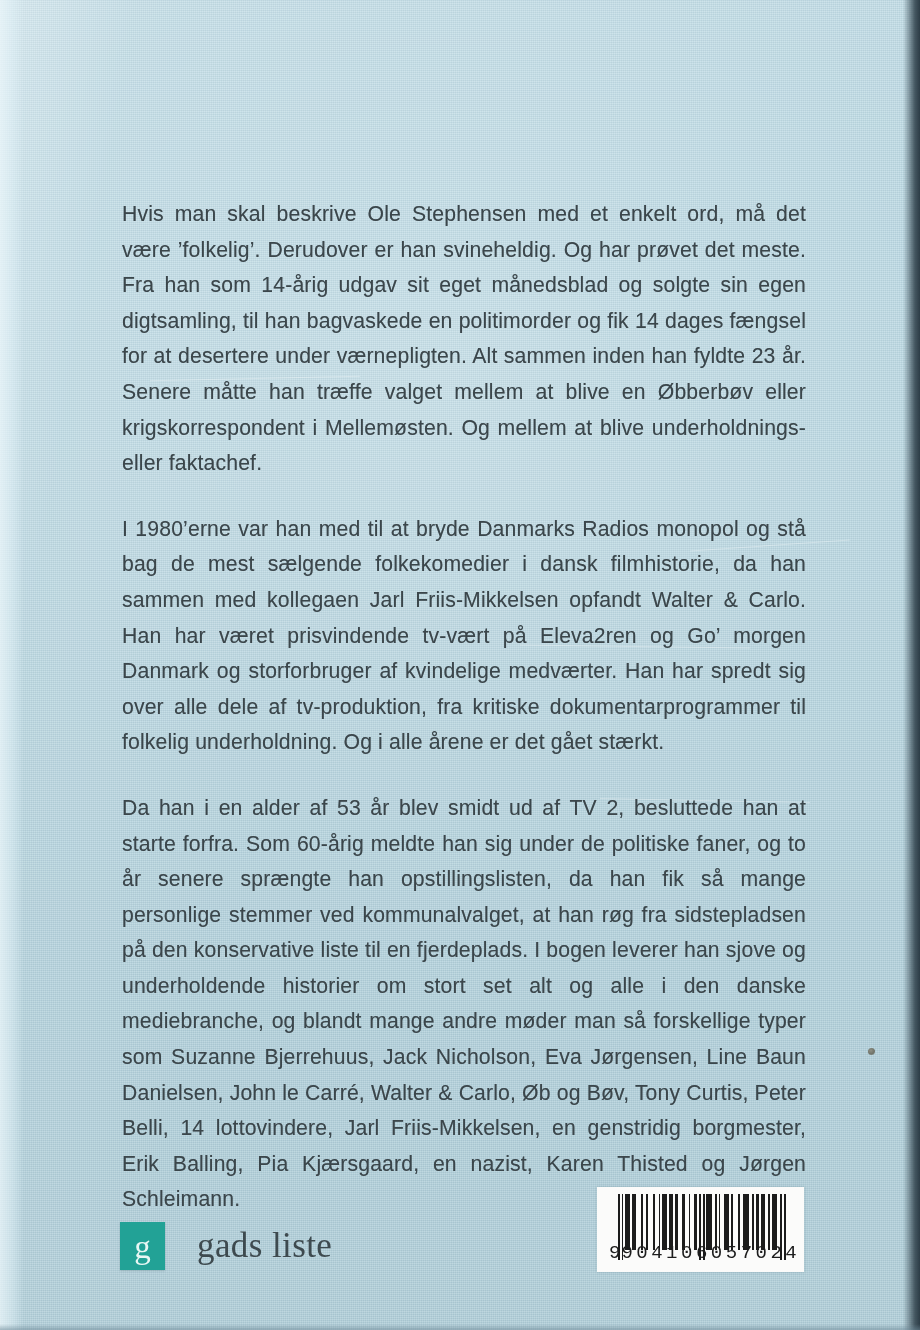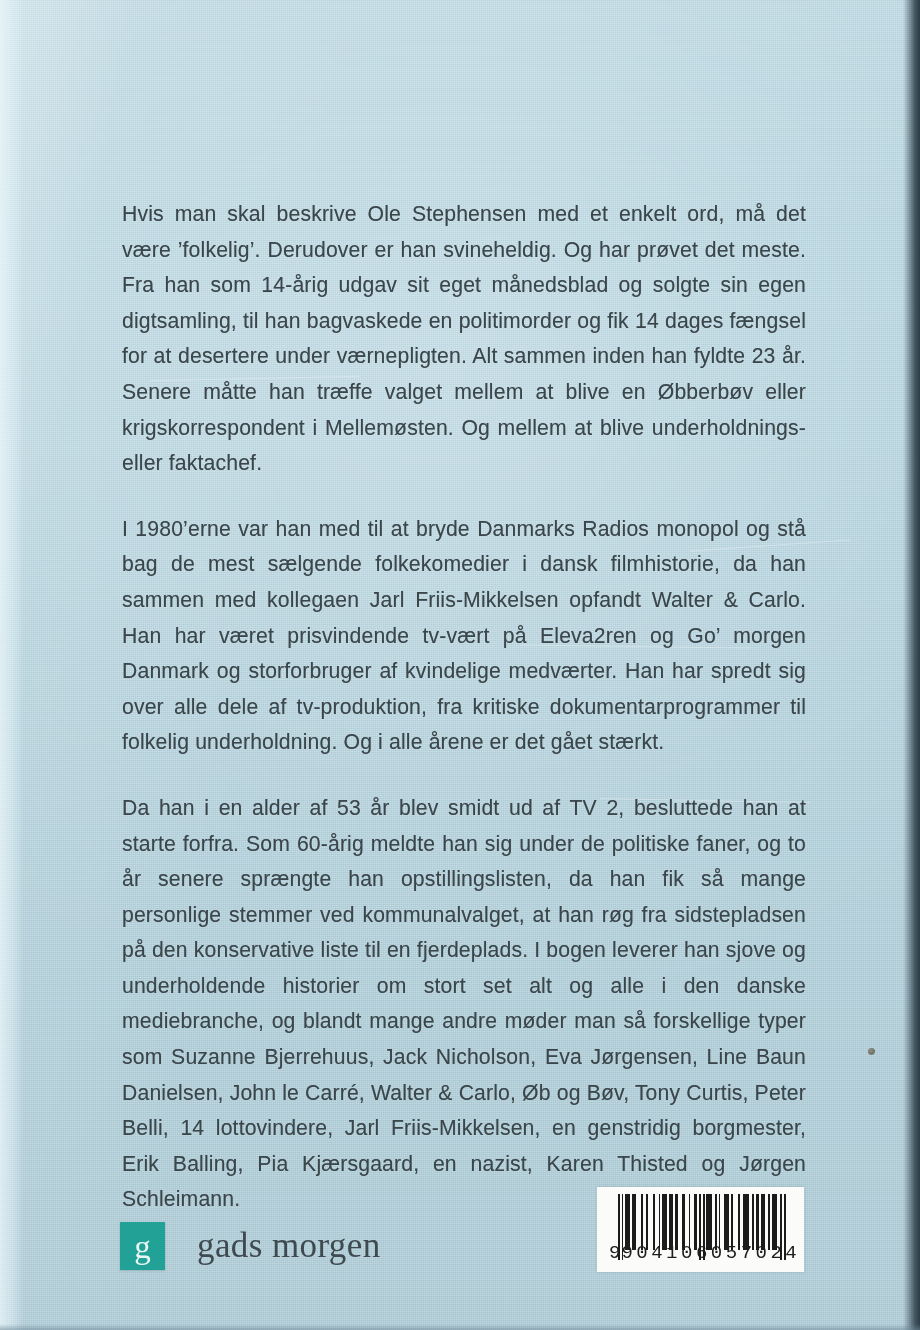--- a/index.html
+++ b/index.html
@@ -197,21 +197,21 @@
     <p class="para">I 1980’erne var han med til at bryde Danmarks Radios monopol og stå bag de mest sælgende folkekomedier i dansk filmhistorie, da han sammen med kollegaen Jarl Friis-Mikkelsen opfandt Walter &amp; Carlo. Han har været prisvindende tv-vært på Eleva2ren og Go’ morgen Danmark og storforbruger af kvindelige medværter. Han har spredt sig over alle dele af tv-produktion, fra kritiske dokumentarprogrammer til folkelig underholdning. Og i alle årene er det gået stærkt.</p>
     <p class="para">Da han i en alder af 53 år blev smidt ud af TV 2, besluttede han at starte forfra. Som 60-årig meldte han sig under de politiske faner, og to år senere sprængte han opstillingslisten, da han fik så mange personlige stemmer ved kommunalvalget, at han røg fra sidstepladsen på den konservative liste til en fjerdeplads. I bogen leverer han sjove og underholdende historier om stort set alt og alle i den danske mediebranche, og blandt mange andre møder man så forskellige typer som Suzanne Bjerrehuus, Jack Nicholson, Eva Jørgensen, Line Baun Danielsen, John le Carré, Walter &amp; Carlo, Øb og Bøv, Tony Curtis, Peter Belli, 14 lottovindere, Jarl Friis-Mikkelsen, en genstridig borgmester, Erik Balling, Pia Kjærsgaard, en nazist, Karen Thisted og Jørgen Schleimann.</p>
   </div>
 
   <div id="speck"></div>
 
   <div id="publisher">
     <div id="logo-mark">
       <span>g</span>
     </div>
-    <div id="publisher-name">gads morgen</div>
+    <div id="publisher-name">gads liste</div>
   </div>
 
   <div id="barcode-box">
     <div id="bars">
         <i class="tall" style="width: 1.768px;"></i>
         <i class="g" style="width: 1.768px;"></i>
         <i class="tall" style="width: 1.768px;"></i>
         <i class="g" style="width: 1.768px;"></i>
         <i style="width: 5.305px;"></i>
         <i class="g" style="width: 1.768px;"></i>

